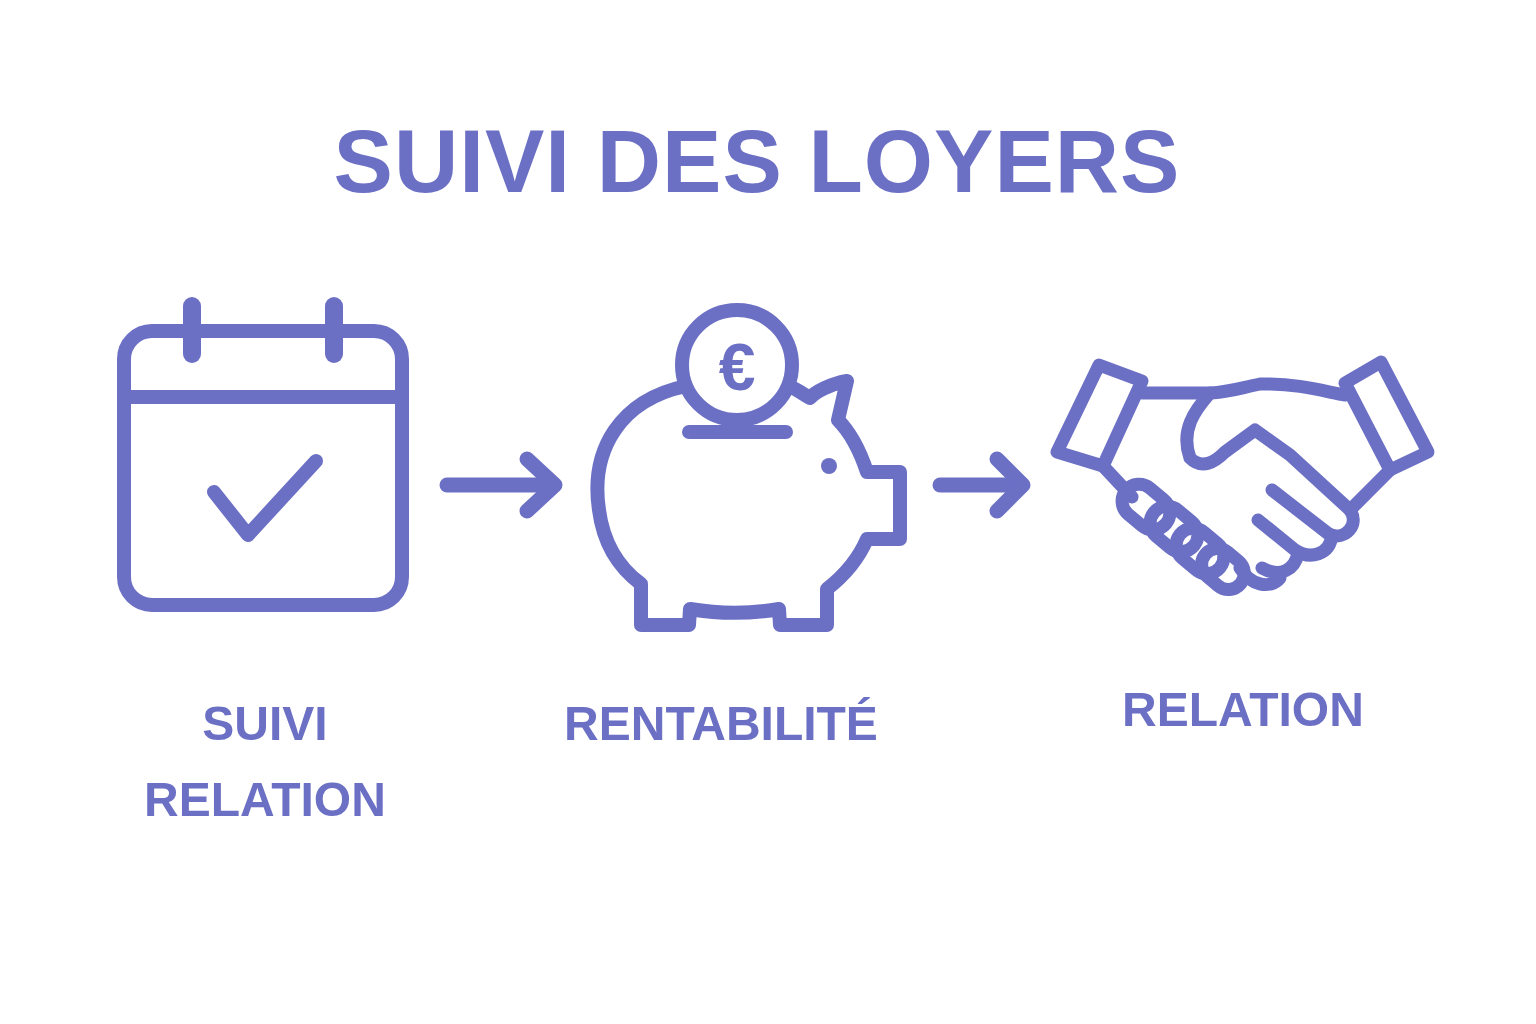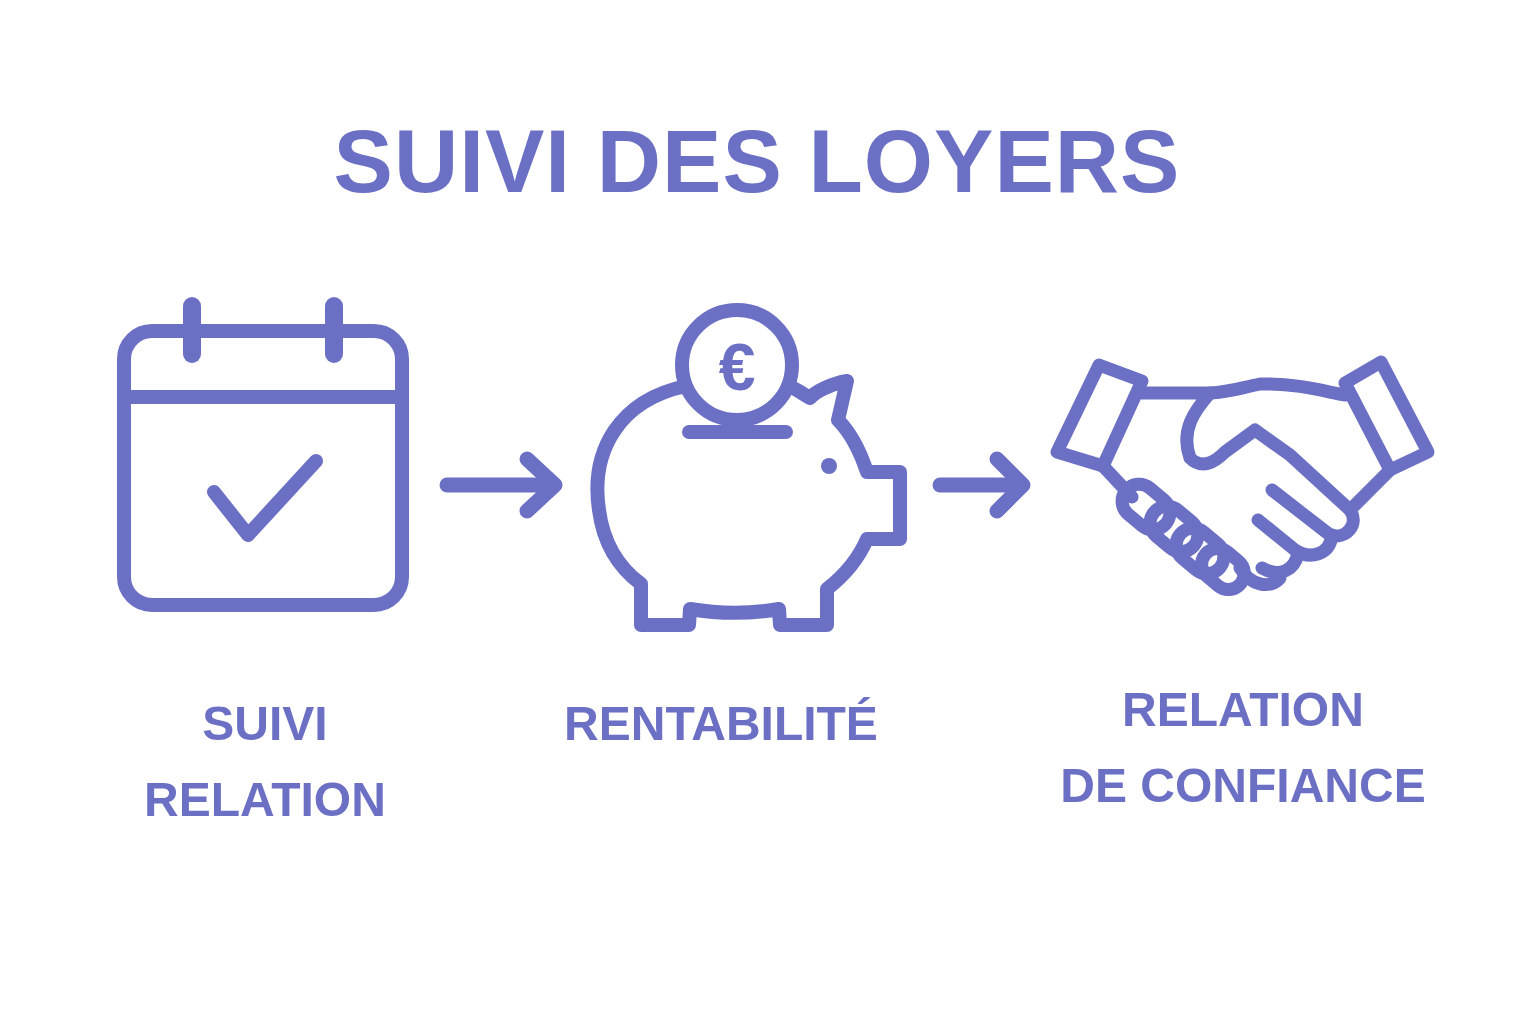--- a/index.html
+++ b/index.html
@@ -87,14 +87,13 @@
 
 <div class="label" id="label-1">
   <span>SUIVI</span>
   <span>RELATION</span>
 </div>
 <div class="label" id="label-2">
   <span>RENTABILITÉ</span>
 </div>
 <div class="label" id="label-3">
   <span>RELATION</span>
-  <span>DE CONFIANCE</span>
 </div>
 
 </body></html>

